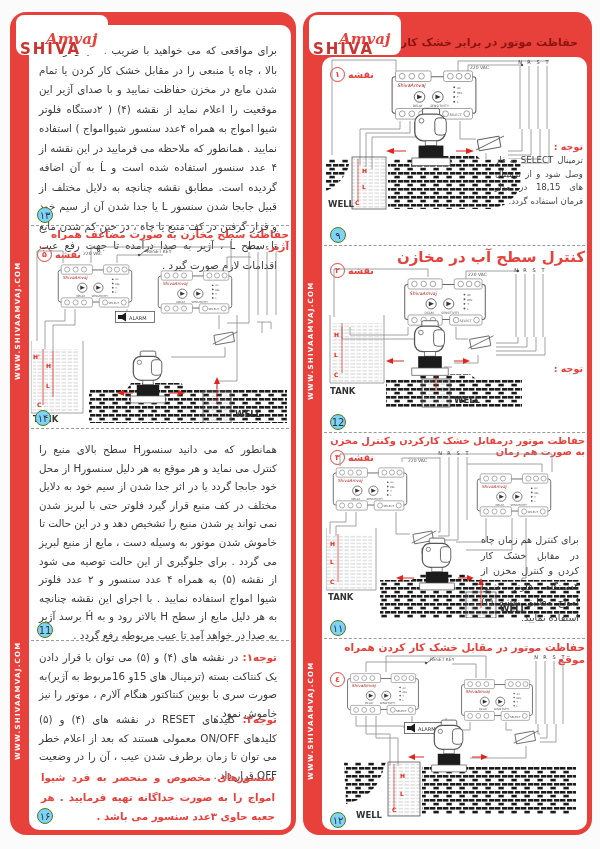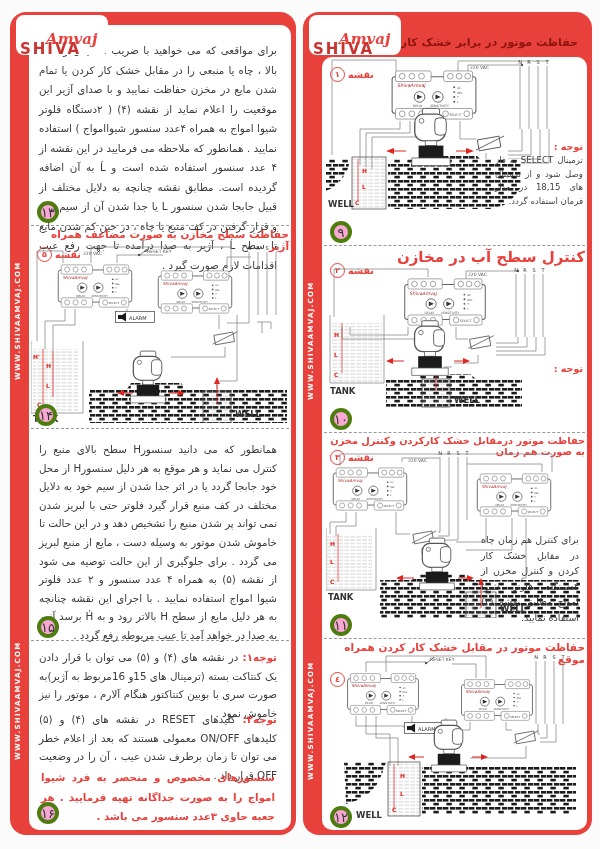--- a/index.html
+++ b/index.html
@@ -19,22 +19,22 @@
   .logo-caps{font-weight:bold;color:#c93430;font-size:15px;letter-spacing:2px;margin-top:-6px;}
   .col-title{position:absolute;top:24px;right:14px;color:#8c1410;font-weight:bold;font-size:11px;direction:rtl;}
   .sec{position:absolute;left:2px;right:2px;}
   .sec-div{border-bottom:1.4px dashed #9a9a9a;}
   .sec-header{position:absolute;top:3px;left:0;right:0;color:#e8413c;
     font-weight:bold;font-size:10.5px;direction:rtl;}
   .maptag{position:absolute;color:#e8413c;font-weight:bold;font-size:9.5px;direction:rtl;
     display:flex;align-items:center;gap:3px;}
   .mcirc{display:inline-flex;width:13px;height:13px;border:1.2px solid #e8413c;border-radius:50%;
     align-items:center;justify-content:center;font-size:8px;line-height:1;}
-  .pnum{position:absolute;width:14px;height:14px;border:4px solid #4d7c0f;border-radius:50%;color:#333;
-    font-size:13px;display:flex;align-items:center;justify-content:center;background:#f9a8d4;}
+  .pnum{position:absolute;width:14px;height:14px;border:1px solid #4d7c0f;border-radius:50%;color:#333;
+    font-size:10px;display:flex;align-items:center;justify-content:center;background:#7dd3fc;}
   .para{position:absolute;direction:rtl;text-align:justify;color:#3a3a3a;font-size:10.3px;line-height:19.5px;}
   .note{position:absolute;direction:rtl;text-align:right;}
   .note-title{color:#e8413c;font-weight:bold;font-size:9.5px;margin-bottom:2px;}
   .note-body{color:#444;font-size:8.6px;line-height:13.5px;text-align:justify;}
   .side-text{position:absolute;direction:rtl;color:#3a3a3a;font-size:9.5px;line-height:15.5px;text-align:justify;}
   .inline-title{color:#e8413c;font-weight:bold;}
   .red-note{position:absolute;direction:rtl;color:#e8413c;font-weight:bold;font-size:10.3px;
     line-height:19.5px;text-align:justify;}
   .dgm{position:absolute;}
   svg text{font-family:"DejaVu Sans",sans-serif;}
@@ -192,21 +192,21 @@
             <polygon points="86,148 93,145 93,151" fill="#e0251f"></polygon>
             <line class="rd" x1="138" y1="148" x2="148" y2="148" stroke-width="1"></line>
             <polygon points="154,148 147,145 147,151" fill="#e0251f"></polygon>
           </g>
         </svg>
         <div class="pnum" style="left:4px;bottom:2px">۱۴</div>
       </div>
 
       <div class="sec sec-div" style="top:403px;height:212px">
         <p class="para" style="top:12px;left:8px;right:12px;margin:0;line-height:18.6px">همانطور که می دانید سنسورH سطح بالای منبع را کنترل می نماید و هر موقع به هر دلیل سنسورH از محل خود جابجا گردد یا در اثر جدا شدن از سیم خود به دلایل مختلف در کف منبع قرار گیرد فلوتر حتی با لبریز شدن نمی تواند پر شدن منبع را تشخیص دهد و در این حالت تا خاموش شدن موتور به وسیله دست ، مایع از منبع لبریز می گردد . برای جلوگیری از این حالت توصیه می شود از نقشه (۵) به همراه ۴ عدد سنسور و ۲ عدد فلوتر شیوا امواج استفاده نمایید . با اجرای این نقشه چنانچه به هر دلیل مایع از سطح H بالاتر رود و به H́ برسد آژیر به صدا در خواهد آمد تا عیب مربوطه رفع گردد .</p>
-        <div class="pnum" style="left:6px;bottom:2px">۱۵</div>
+        <div class="pnum" style="left:6px;bottom:2px">11</div>
       </div>
 
       <div class="sec" style="top:615px;height:190px">
         <p class="para" style="top:8px;left:8px;right:12px;margin:0;line-height:18.6px">
           <span class="inline-title">توجه۱:</span>
           <span>در نقشه های (۴) و (۵) می توان با قرار دادن یک کنتاکت بسته (ترمینال های 15و 16مربوط به آژیر)به صورت سری با بوبین کنتاکتور هنگام آلارم ، موتور را نیز خاموش نمود .</span>
         </p>
         <p class="para" style="top:70px;left:8px;right:12px;margin:0;line-height:18.6px">
           <span class="inline-title">توجه۲:</span>
           <span>کلیدهای RESET در نقشه های (۴) و (۵) کلیدهای ON/OFF معمولی هستند که بعد از اعلام خطر می توان تا زمان برطرف شدن عیب ، آن را در وضعیت OFF قرار داد .</span>
@@ -344,21 +344,21 @@
           <g>
             <line class="rd" x1="66" y1="94" x2="78" y2="94" stroke-width="1"></line>
             <polygon points="60,94 67,91 67,97" fill="#e0251f"></polygon>
             <line class="rd" x1="128" y1="94" x2="138" y2="94" stroke-width="1"></line>
             <polygon points="144,94 137,91 137,97" fill="#e0251f"></polygon>
           </g>
         </svg>
         <div class="note" style="right:2px;top:118px;width:88px">
           <div class="note-title">توجه :</div>
         </div>
-        <div class="pnum" style="left:6px;bottom:2px">۱۰</div>
+        <div class="pnum" style="left:6px;bottom:2px">12</div>
       </div>
 
       <div class="sec sec-div" style="top:375px;height:206px">
         <div class="sec-header" style="font-size:9.8px">حفاظت موتور درمقابل خشک کارکردن وکنترل مخزن به صورت هم زمان</div>
         <div class="maptag" style="left:6px;top:18px">
           <span>نقشه</span>
             <span class="mcirc">۳</span>
         </div>
         <svg class="dgm" style="left:2px;top:18px" width="258" height="168" viewBox="0 0 258 168">
           <defs>

